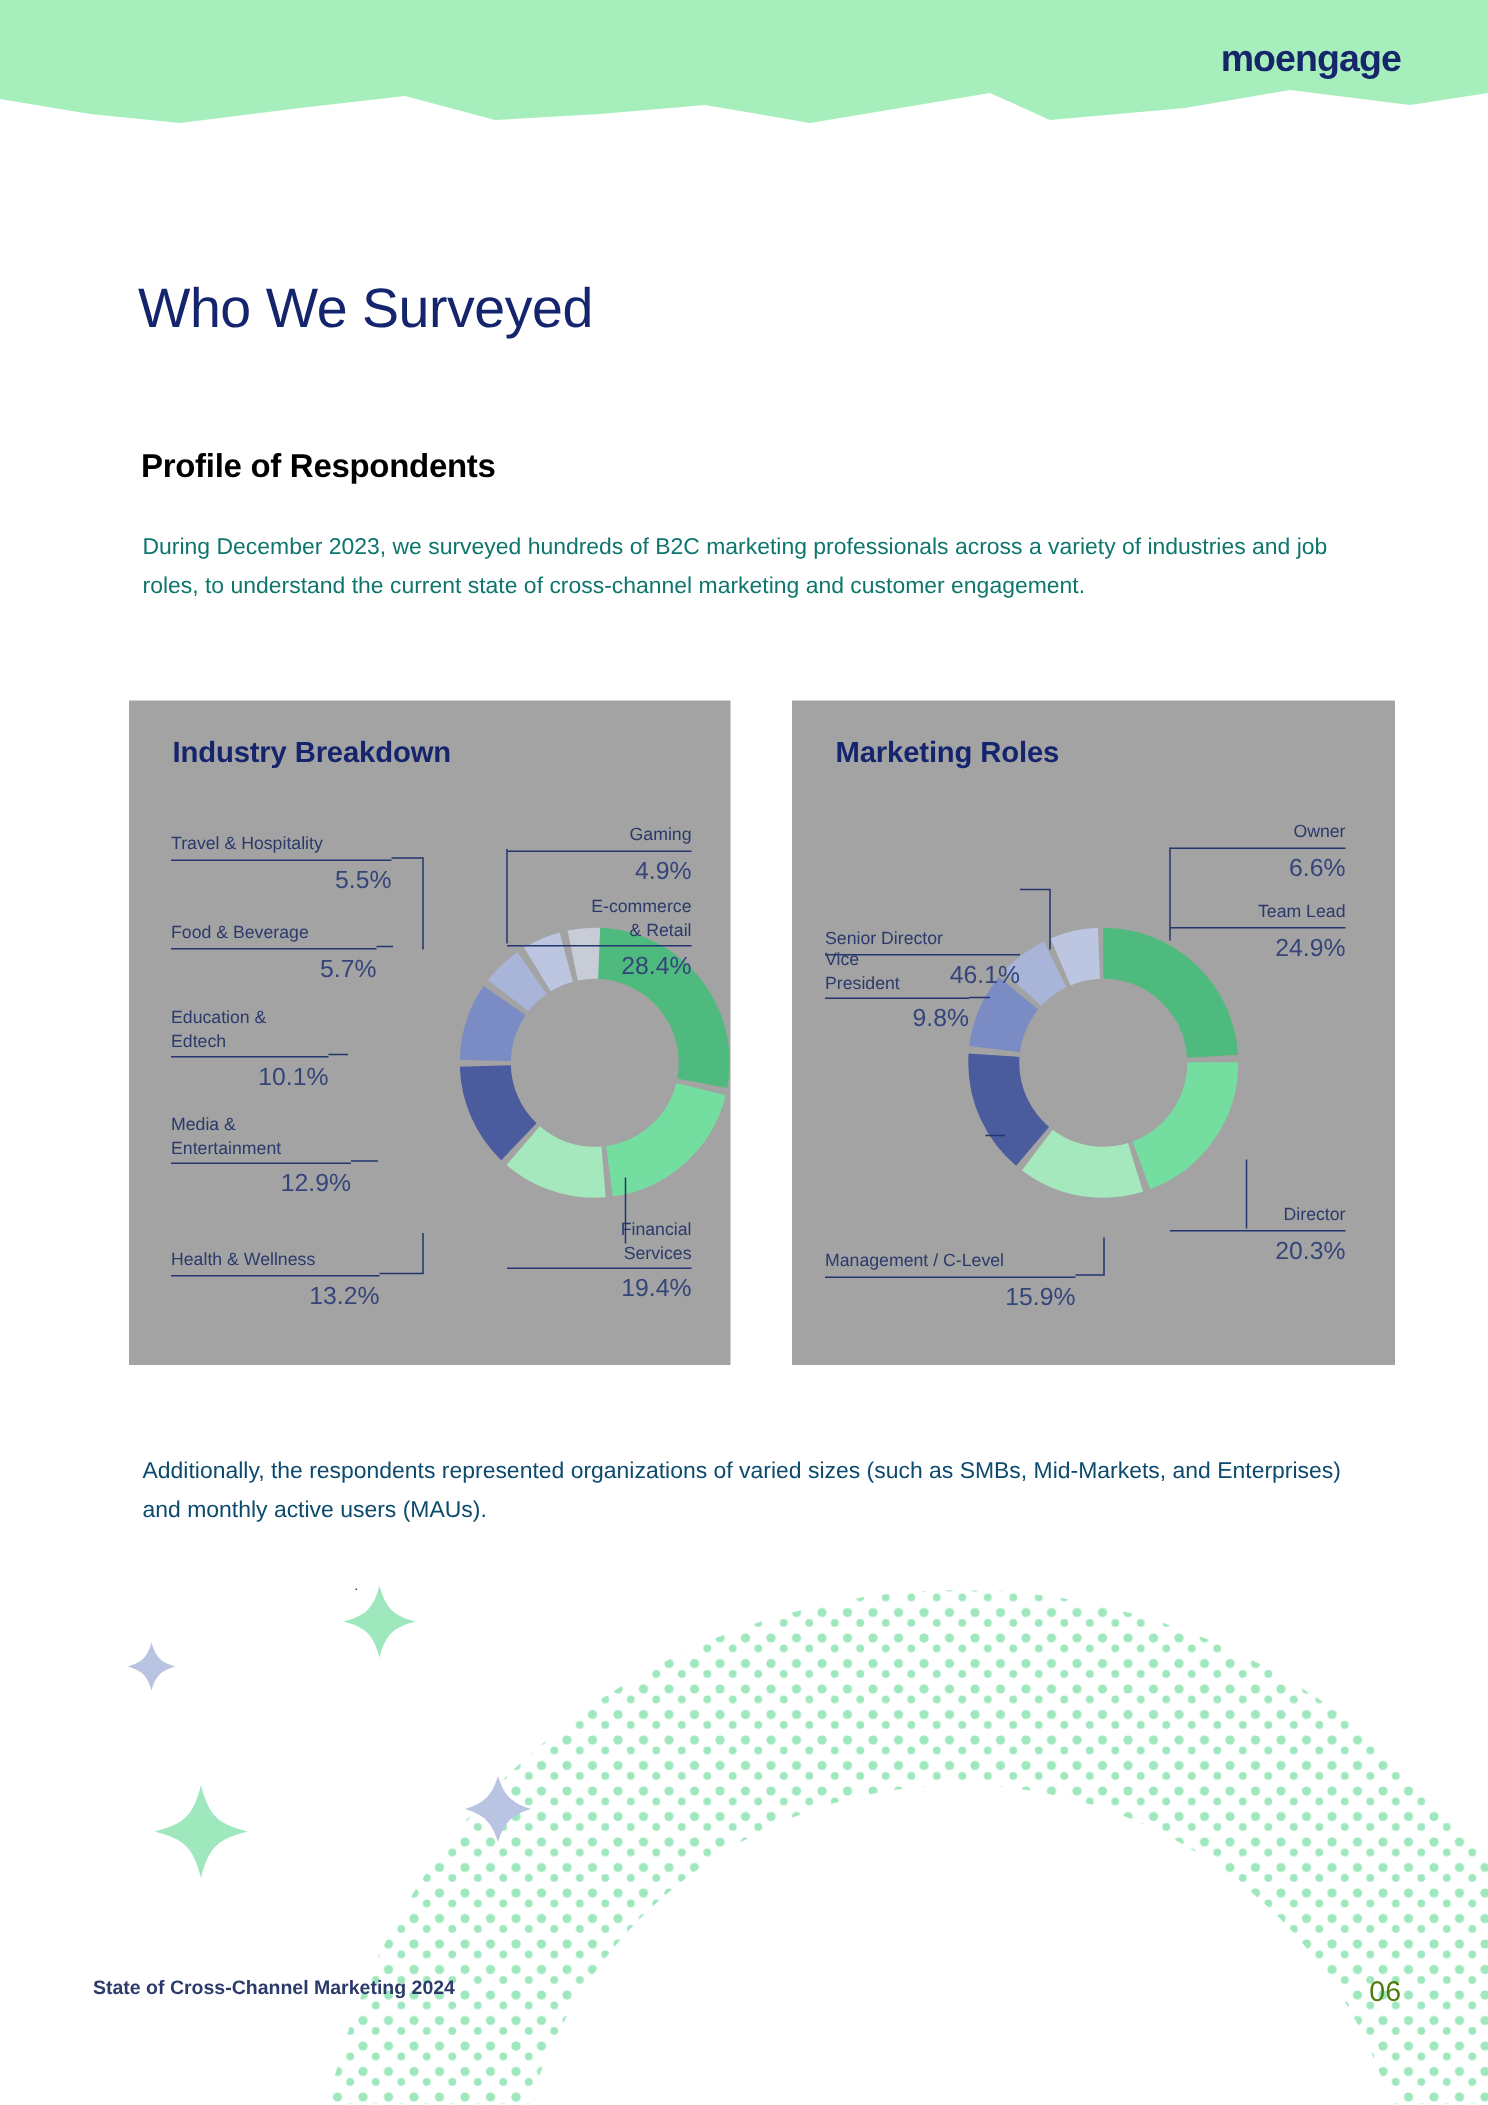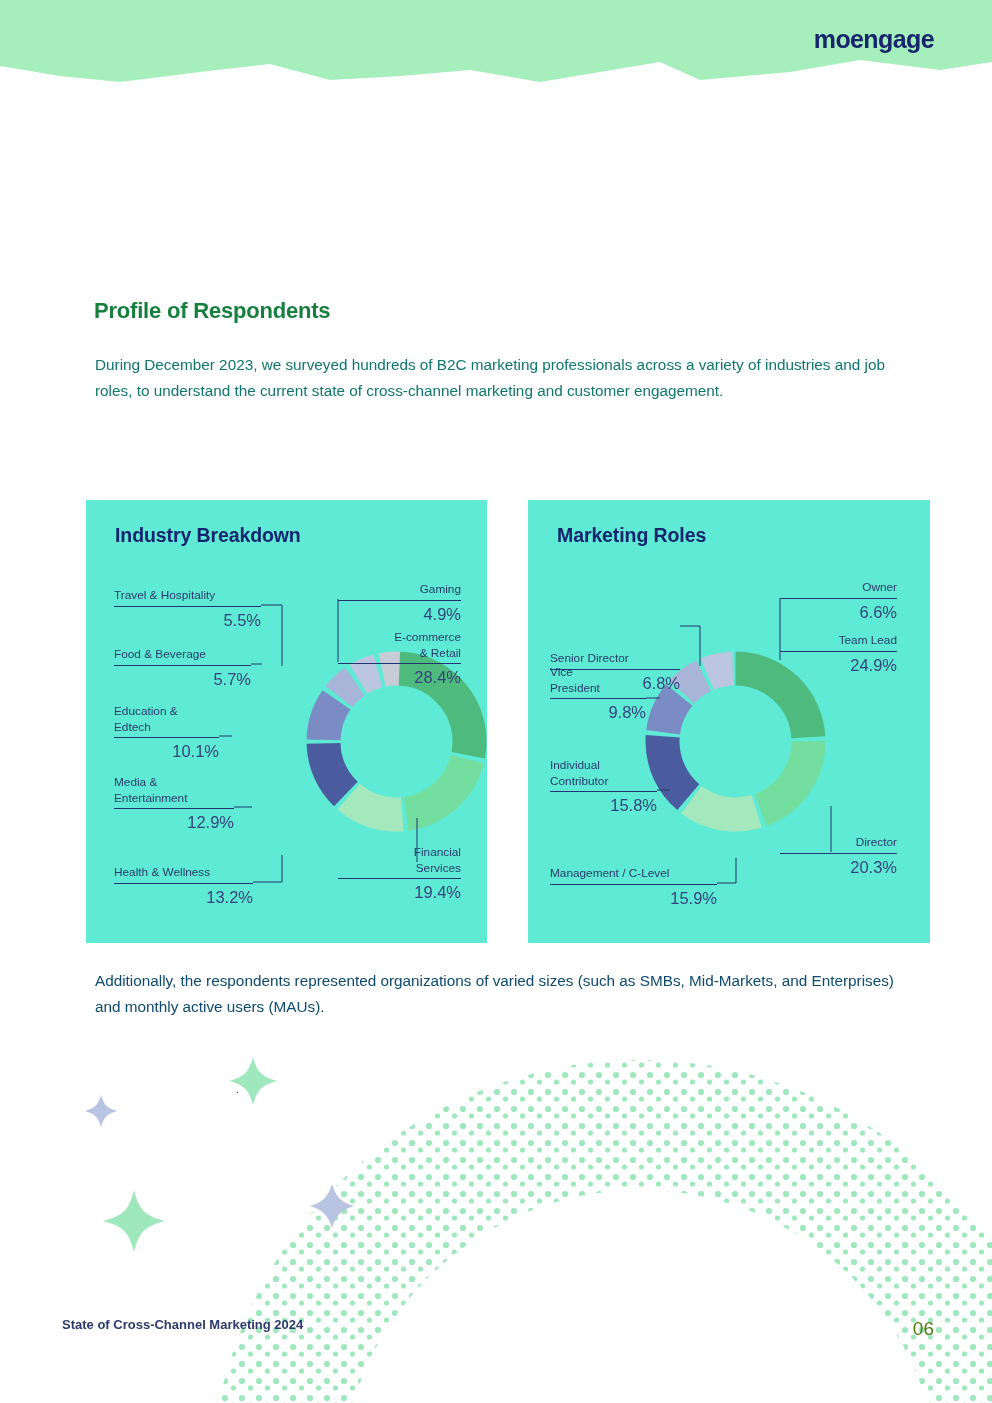--- a/index.html
+++ b/index.html
@@ -20,35 +20,35 @@
     color: #17256b;
   }
 
   
   .page-title {
     position: absolute; left: 92px; top: 185px;
     font-size: 37px; font-weight: 400; color: #15256d; letter-spacing: -0.3px;
   }
   .section-title {
     position: absolute; left: 94px; top: 298px;
-    font-size: 22px; font-weight: 600; color: #15803d; letter-spacing: -0.2px;
+    font-size: 22px; font-weight: 600; color: #000000; letter-spacing: -0.2px;
   }
   .intro {
     position: absolute; left: 95px; top: 352px; width: 790px;
     font-size: 15.3px; line-height: 25.5px; color: #0f766e; font-weight: 400;
   }
   .outro {
     position: absolute; left: 95px; top: 968px; width: 805px;
     font-size: 15.3px; line-height: 26px; color: #0c4a6e; font-weight: 400;
   }
 
   
   .card {
-    position: absolute; top: 500px; height: 443px;
-    background: #5eead4;
+    position: absolute; top: 467px; height: 443px;
+    background: #a3a3a3;
     text-decoration: underline;
   }
   #card-industry { left: 86px; width: 401px; }
   #card-roles   { left: 528px; width: 402px; }
   .card-title {
     position: absolute; left: 29px; top: 24px;
     font-size: 19.5px; font-weight: 600; color: #15256d; letter-spacing: -0.1px;
   }
   .donut-wrap { position: absolute; }
   #donut-industry { left: 193px; top: 124px; width: 235px; height: 235px; }
@@ -88,20 +88,21 @@
 
 <div class="page">
 
   <div class="banner">
     <svg viewBox="0 0 992 92" preserveAspectRatio="none">
       <path d="M0,0 H992 V62 L940,70 L860,60 L790,72 L700,80 L660,62 L600,72 L540,82 L470,70 L400,76 L330,80 L270,64 L200,72 L120,82 L60,76 L0,66 Z" fill="#a6eebc"></path>
     </svg>
     <div class="logo">moengage</div>
   </div>
 
+  <div class="page-title">Who We Surveyed</div>
   <div class="section-title">Profile of Respondents</div>
   <div class="intro">During December 2023, we surveyed hundreds of B2C marketing professionals across a variety of industries and job roles, to understand the current state of cross-channel marketing and customer engagement.</div>
 
   <div class="card" id="card-industry">
     <div class="card-title">Industry Breakdown</div>
 
     <div class="donut-wrap" id="donut-industry">
       <svg width="235" height="235" viewBox="0 0 235 235">
         <g transform="translate(117.5,117.5)">
 
@@ -210,33 +211,27 @@
           <circle r="73" fill="none" stroke="#a8b4d8" stroke-width="34" stroke-dasharray="27.2 431.5" stroke-dashoffset="-397.8" transform="rotate(-90)"></circle>
 
           <circle r="73" fill="none" stroke="#bcc6e0" stroke-width="34" stroke-dasharray="26.3 432.4" stroke-dashoffset="-429.0" transform="rotate(-90)"></circle>
         </g>
       </svg>
     </div>
 
     <div class="callout" style="left:22px; top:108px; width:130px;margin-top:43px;">
       <div class="lbl">Senior Director</div>
       <div class="rule"></div>
-      <div class="pct">6.8%</div>
+      <div class="pct">46.1%</div>
     </div>
     <div class="callout" style="left:22px; top:165px; width:96px;">
       <div class="lbl">Vice
 President</div>
       <div class="rule"></div>
       <div class="pct">9.8%</div>
-    </div>
-    <div class="callout" style="left:22px; top:258px; width:107px;">
-      <div class="lbl">Individual
-Contributor</div>
-      <div class="rule"></div>
-      <div class="pct">15.8%</div>
     </div>
     <div class="callout" style="left:22px; top:366px; width:167px;">
       <div class="lbl">Management / C-Level</div>
       <div class="rule"></div>
       <div class="pct">15.9%</div>
     </div>
 
     <div class="callout right" style="left:252px; top:80px; width:117px;">
       <div class="lbl">Owner</div>
       <div class="rule"></div>

